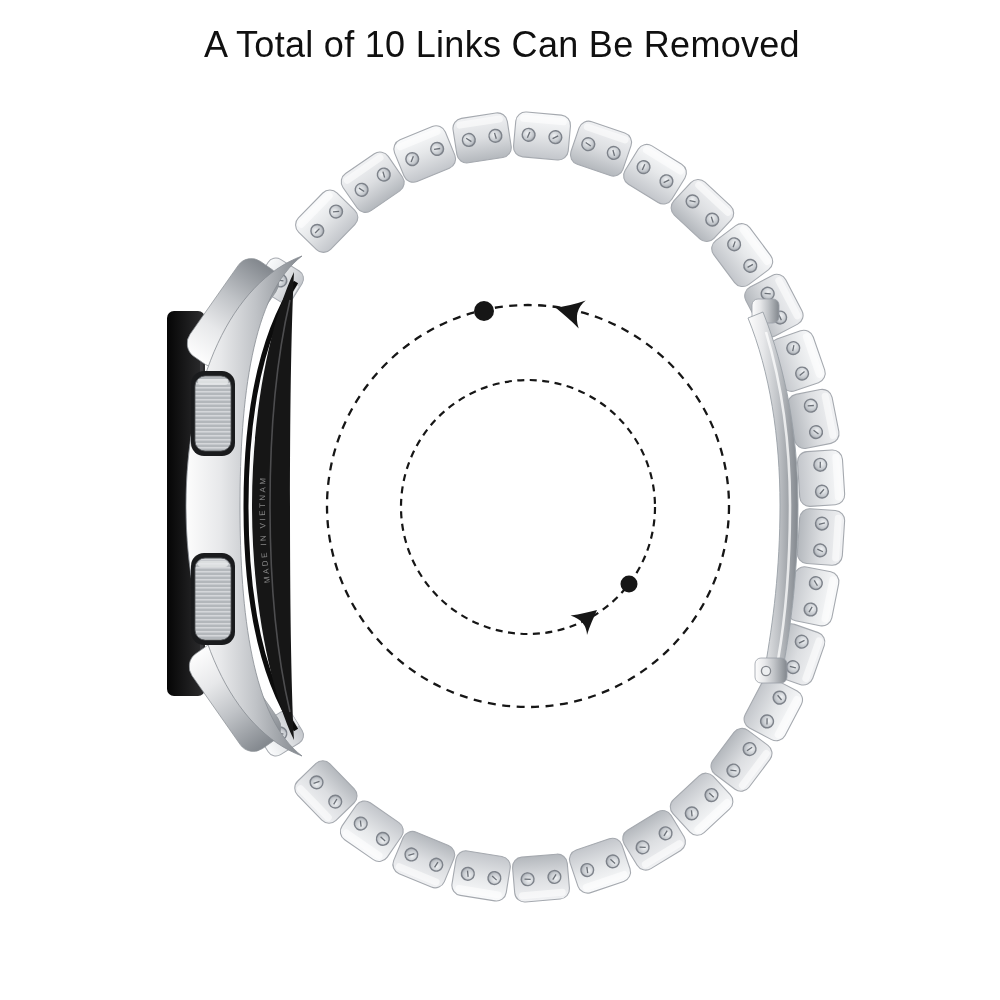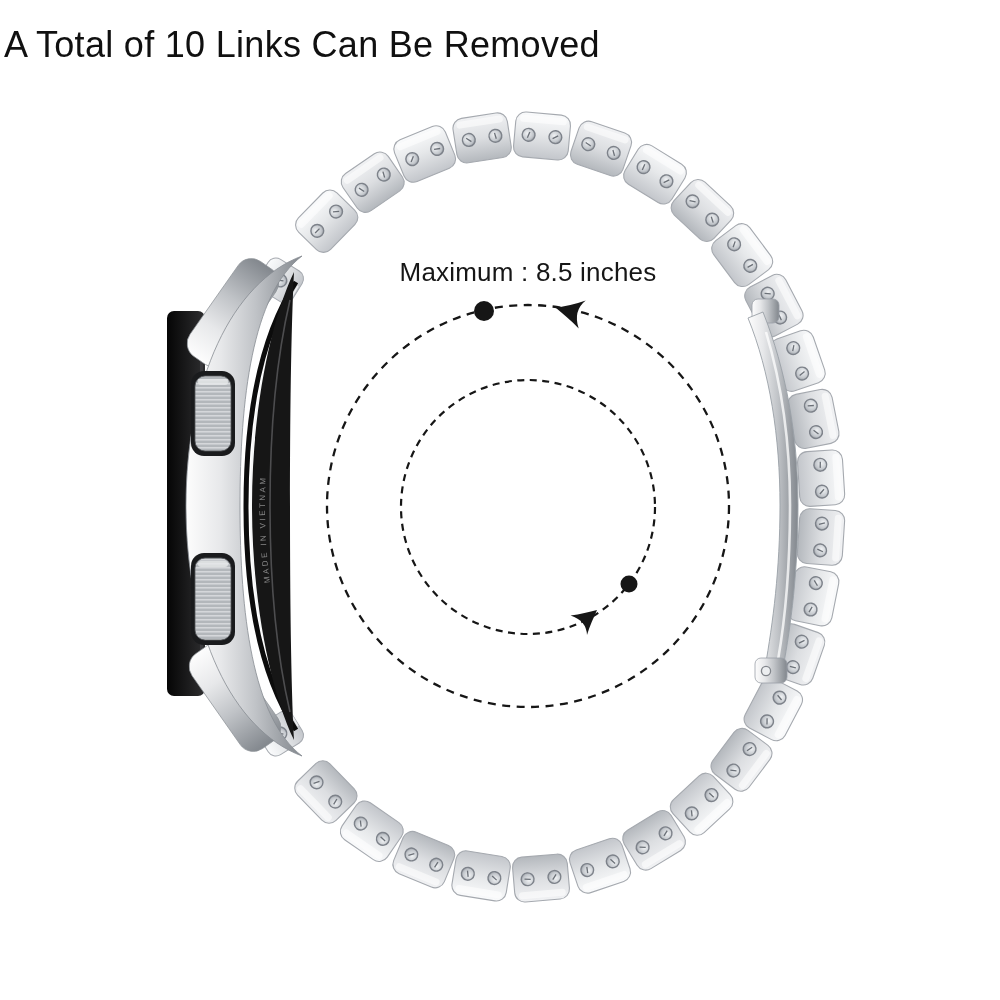--- a/index.html
+++ b/index.html
@@ -4,21 +4,21 @@
 <style>
   html,body{margin:0;padding:0;}
   body{
     width:1000px;height:1000px;position:relative;overflow:hidden;
     background:#ffffff;
     font-family:"Liberation Sans","DejaVu Sans",sans-serif;
   }
   .stage{position:absolute;left:0;top:0;width:1000px;height:1000px;}
   .page-title{
     position:absolute;left:4px;right:0;top:24px;
-    text-align:left;font-size:36px;font-weight:400;
+    text-align:center;font-size:36px;font-weight:400;
     letter-spacing:0.3px;color:#101010;
   }
   .anno{
     position:absolute;text-align:center;
     font-size:26px;color:#161616;letter-spacing:0.2px;
     white-space:nowrap;transform:translate(-50%,0);
   }
   .anno.max{left:528px;top:257px;}
   .anno.min{left:522px;top:490px;}
   svg{position:absolute;left:0;top:0;}
@@ -335,15 +335,14 @@
     <g transform="translate(556,308) rotate(14)">
       <path d="M 0,0 C 8,-4 18,-8.5 27,-14.5 Q 17,-1.5 27,14.5 C 18,8.5 8,4 0,0 Z" fill="#161616"></path>
     </g>
     <g transform="translate(597,610) rotate(140) scale(0.88)">
       <path d="M 0,0 C 8,-4 18,-8.5 27,-14.5 Q 17,-1.5 27,14.5 C 18,8.5 8,4 0,0 Z" fill="#161616"></path>
     </g>
   </g>
 </svg>
 
 <div class="page-title">A Total of 10 Links Can Be Removed</div>
-<div class="anno max">Maximum : 8.5 inches</div>
 
 </div>
 
 </body></html>

